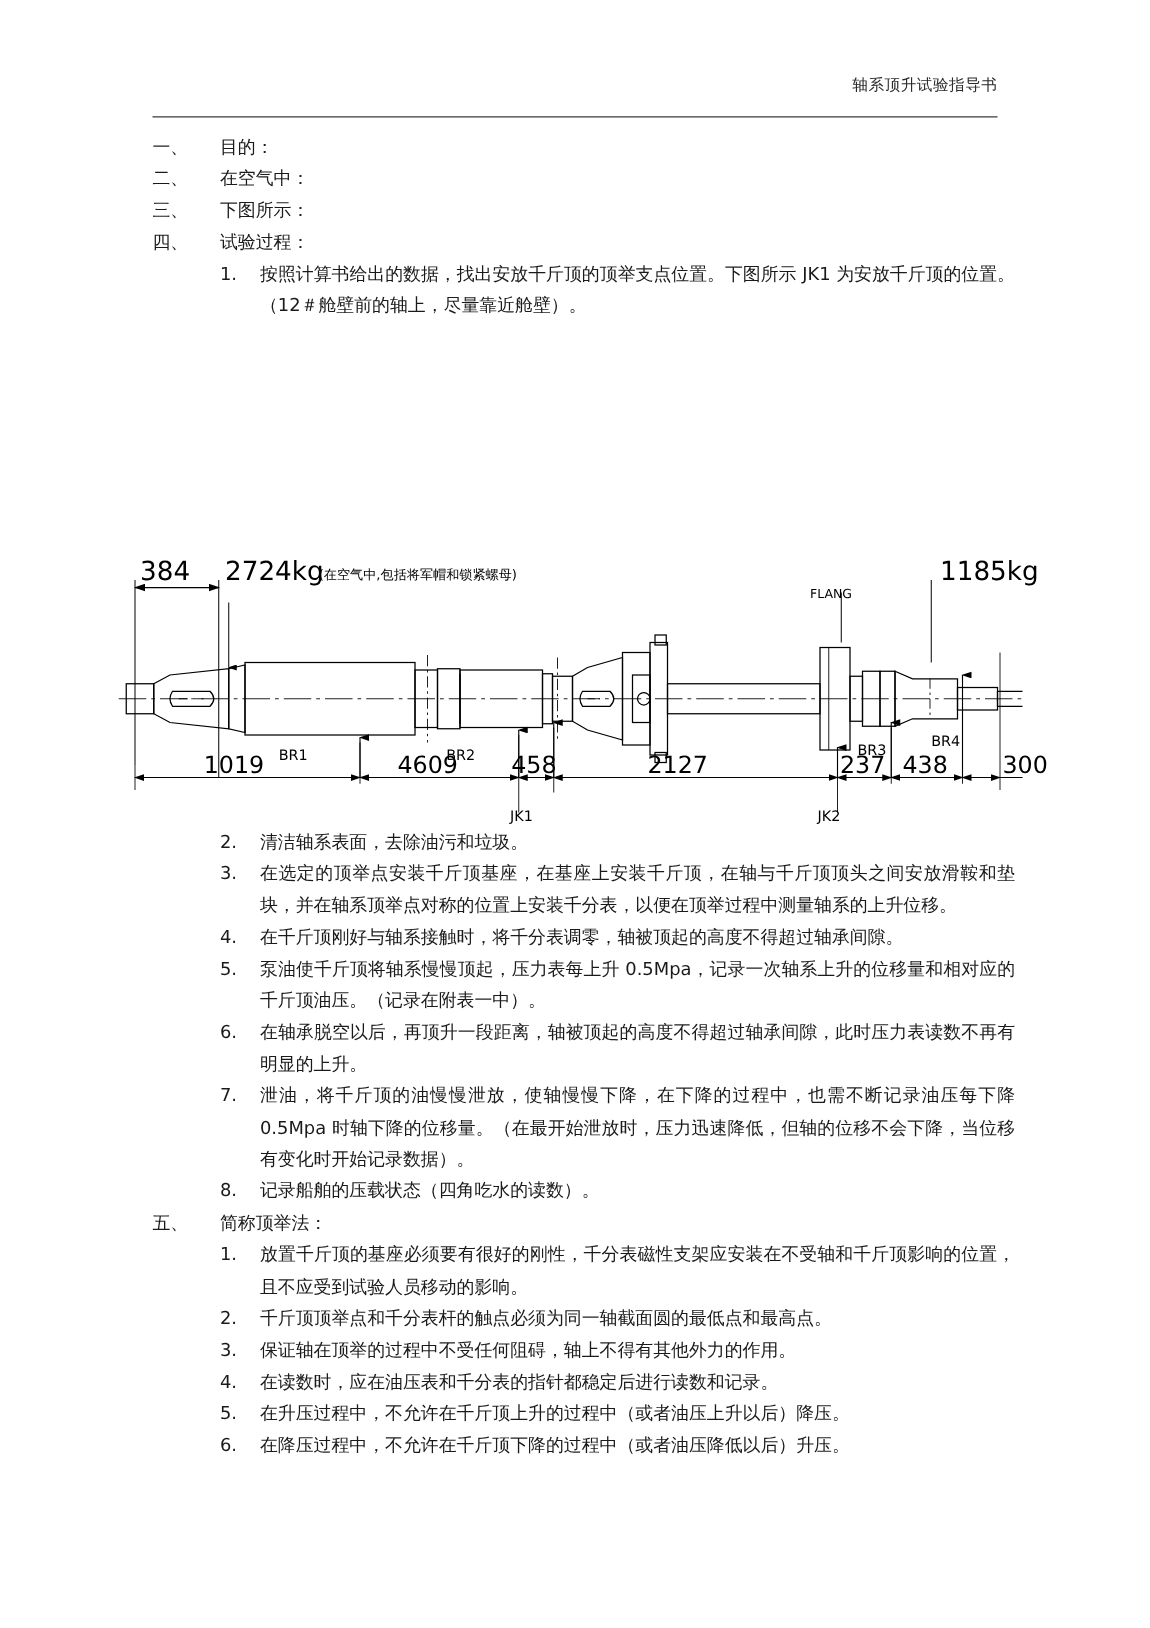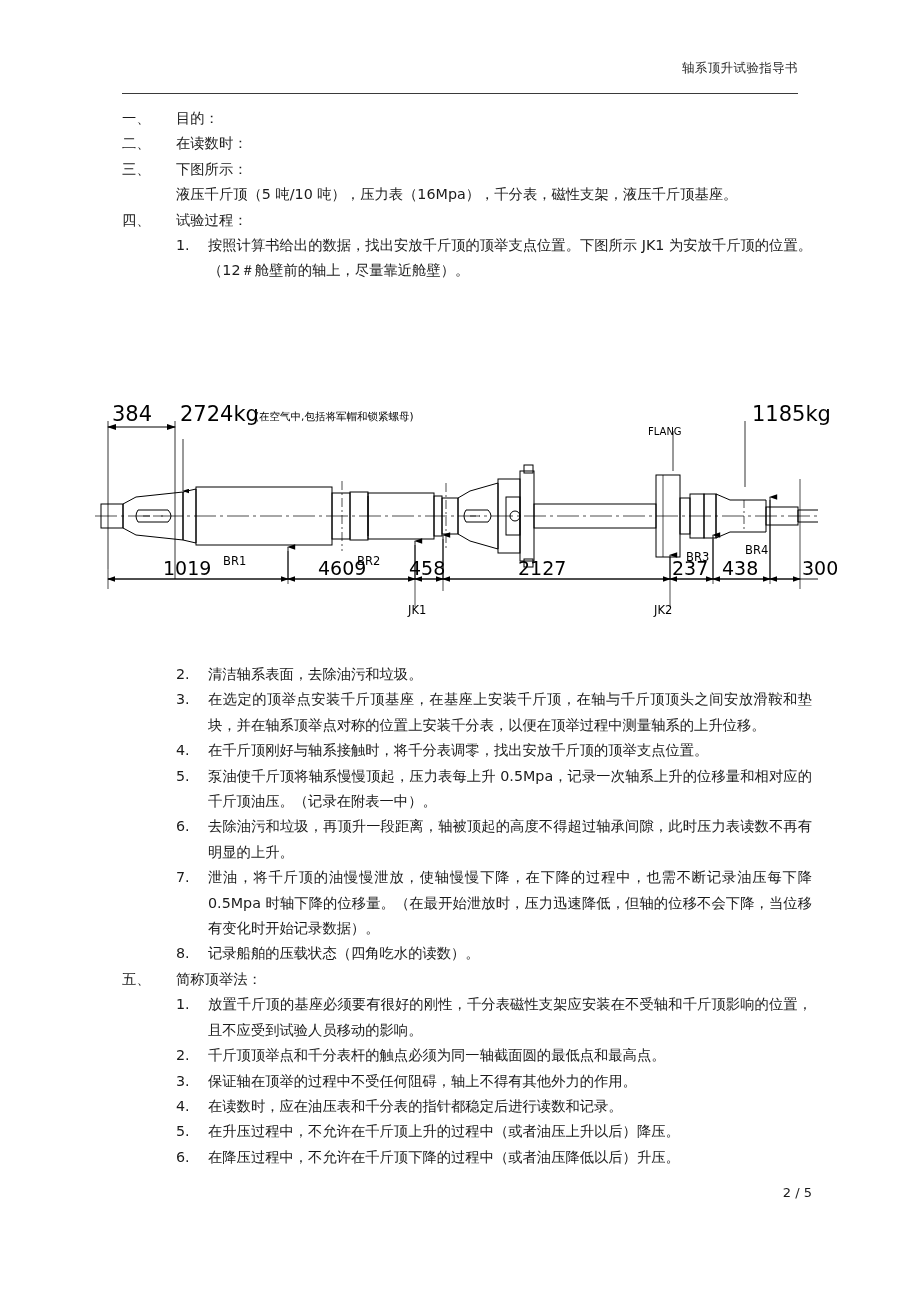--- a/index.html
+++ b/index.html
@@ -84,21 +84,21 @@
   .oitem-text {
     flex: 1 1 auto;
     text-align: justify;
     text-justify: inter-ideograph;
   }
 
   
   .figure {
     position: absolute;
     left: 0;
-    top: 379px;
+    top: 422px;
     width: 920px;
     height: 258px;
   }
   .figure svg {
     display: block;
   }
 
   
   .footer {
     position: absolute;
@@ -121,28 +121,27 @@
 
   <div class="body">
 
     <div class="sec">
       <span class="sec-num">一、</span>
       <span class="sec-title">目的：</span>
     </div>
 
     <div class="sec">
       <span class="sec-num">二、</span>
-      <span class="sec-title">在读数时：</span>
+      <span class="sec-title">在空气中：</span>
     </div>
 
     <div class="sec">
       <span class="sec-num">三、</span>
       <span class="sec-title">下图所示：</span>
     </div>
-    <div class="sec-body">液压千斤顶（5 吨/10 吨），压力表（16Mpa），千分表，磁性支架，液压千斤顶基座。</div>
 
     <div class="sec">
       <span class="sec-num">四、</span>
       <span class="sec-title">试验过程：</span>
     </div>
     <div class="olist">
       <div class="oitem">
         <span class="oitem-num">1.</span>
         <span class="oitem-text">按照计算书给出的数据，找出安放千斤顶的顶举支点位置。下图所示 JK1 为安放千斤顶的位置。（12＃舱壁前的轴上，尽量靠近舱壁）。</span>
       </div>
@@ -303,29 +302,29 @@
       <div class="oitem">
         <span class="oitem-num">2.</span>
         <span class="oitem-text">清洁轴系表面，去除油污和垃圾。</span>
       </div>
       <div class="oitem">
         <span class="oitem-num">3.</span>
         <span class="oitem-text">在选定的顶举点安装千斤顶基座，在基座上安装千斤顶，在轴与千斤顶顶头之间安放滑鞍和垫块，并在轴系顶举点对称的位置上安装千分表，以便在顶举过程中测量轴系的上升位移。</span>
       </div>
       <div class="oitem">
         <span class="oitem-num">4.</span>
-        <span class="oitem-text">在千斤顶刚好与轴系接触时，将千分表调零，找出安放千斤顶的顶举支点位置。</span>
+        <span class="oitem-text">在千斤顶刚好与轴系接触时，将千分表调零，轴被顶起的高度不得超过轴承间隙。</span>
       </div>
       <div class="oitem">
         <span class="oitem-num">5.</span>
         <span class="oitem-text">泵油使千斤顶将轴系慢慢顶起，压力表每上升 0.5Mpa，记录一次轴系上升的位移量和相对应的千斤顶油压。（记录在附表一中）。</span>
       </div>
       <div class="oitem">
         <span class="oitem-num">6.</span>
-        <span class="oitem-text">去除油污和垃圾，再顶升一段距离，轴被顶起的高度不得超过轴承间隙，此时压力表读数不再有明显的上升。</span>
+        <span class="oitem-text">在轴承脱空以后，再顶升一段距离，轴被顶起的高度不得超过轴承间隙，此时压力表读数不再有明显的上升。</span>
       </div>
       <div class="oitem">
         <span class="oitem-num">7.</span>
         <span class="oitem-text">泄油，将千斤顶的油慢慢泄放，使轴慢慢下降，在下降的过程中，也需不断记录油压每下降 0.5Mpa 时轴下降的位移量。（在最开始泄放时，压力迅速降低，但轴的位移不会下降，当位移有变化时开始记录数据）。</span>
       </div>
       <div class="oitem">
         <span class="oitem-num">8.</span>
         <span class="oitem-text">记录船舶的压载状态（四角吃水的读数）。</span>
       </div>
     </div>
@@ -355,17 +354,14 @@
         <span class="oitem-num">5.</span>
         <span class="oitem-text">在升压过程中，不允许在千斤顶上升的过程中（或者油压上升以后）降压。</span>
       </div>
       <div class="oitem">
         <span class="oitem-num">6.</span>
         <span class="oitem-text">在降压过程中，不允许在千斤顶下降的过程中（或者油压降低以后）升压。</span>
       </div>
     </div>
   </div>
 
-  <div class="footer">
-    <span>2 / 5</span>
-  </div>
 
 </div>
 
 </body></html>

